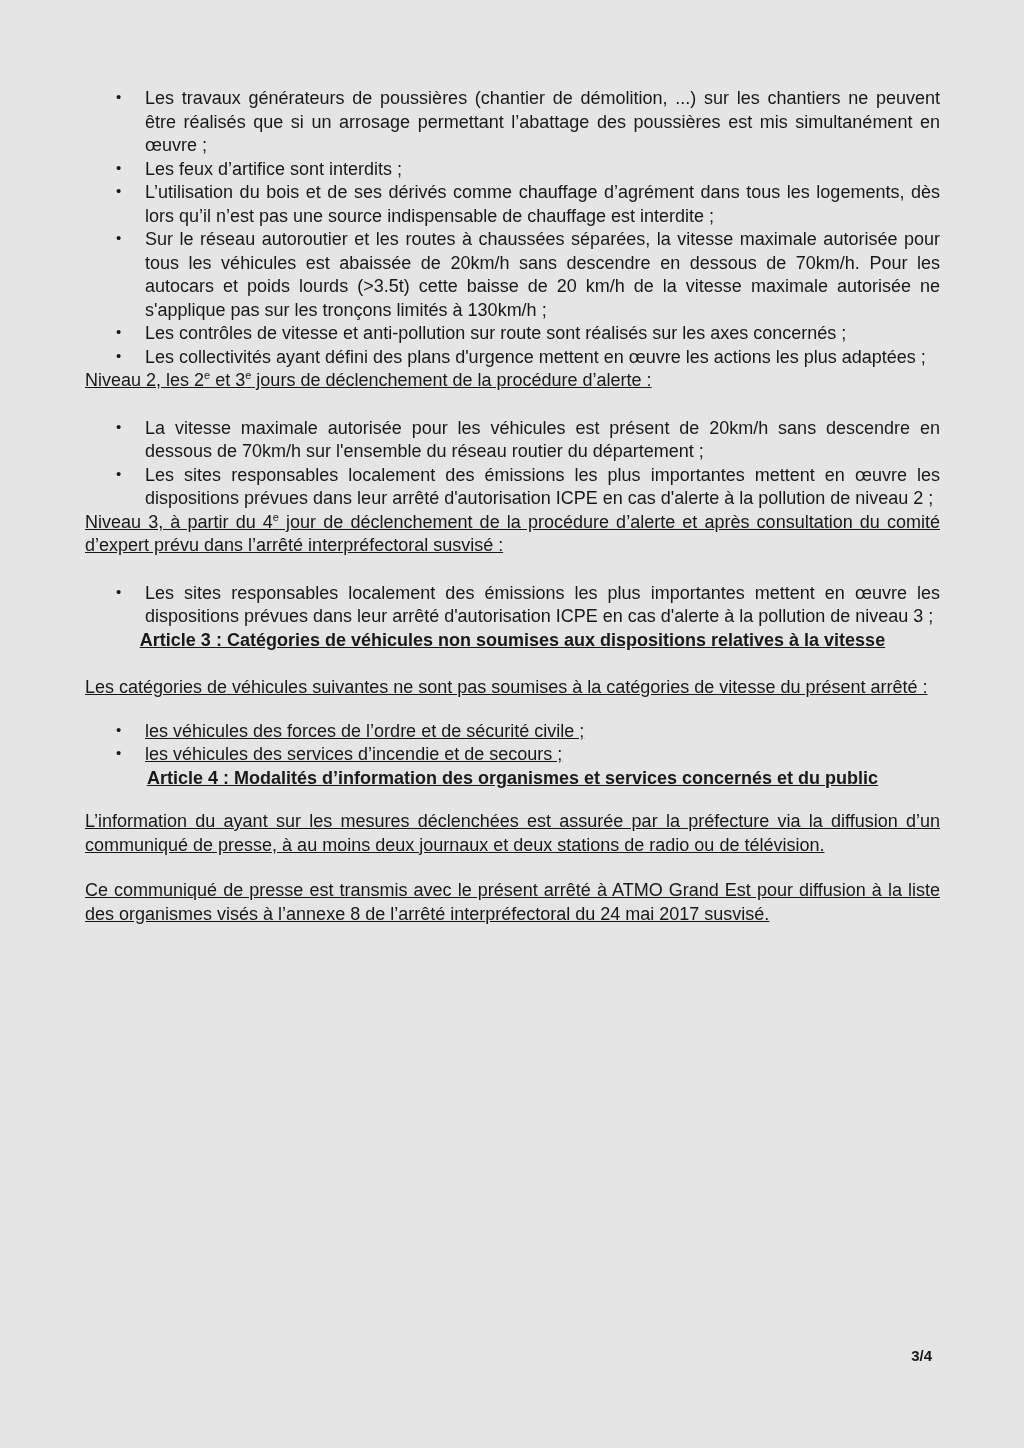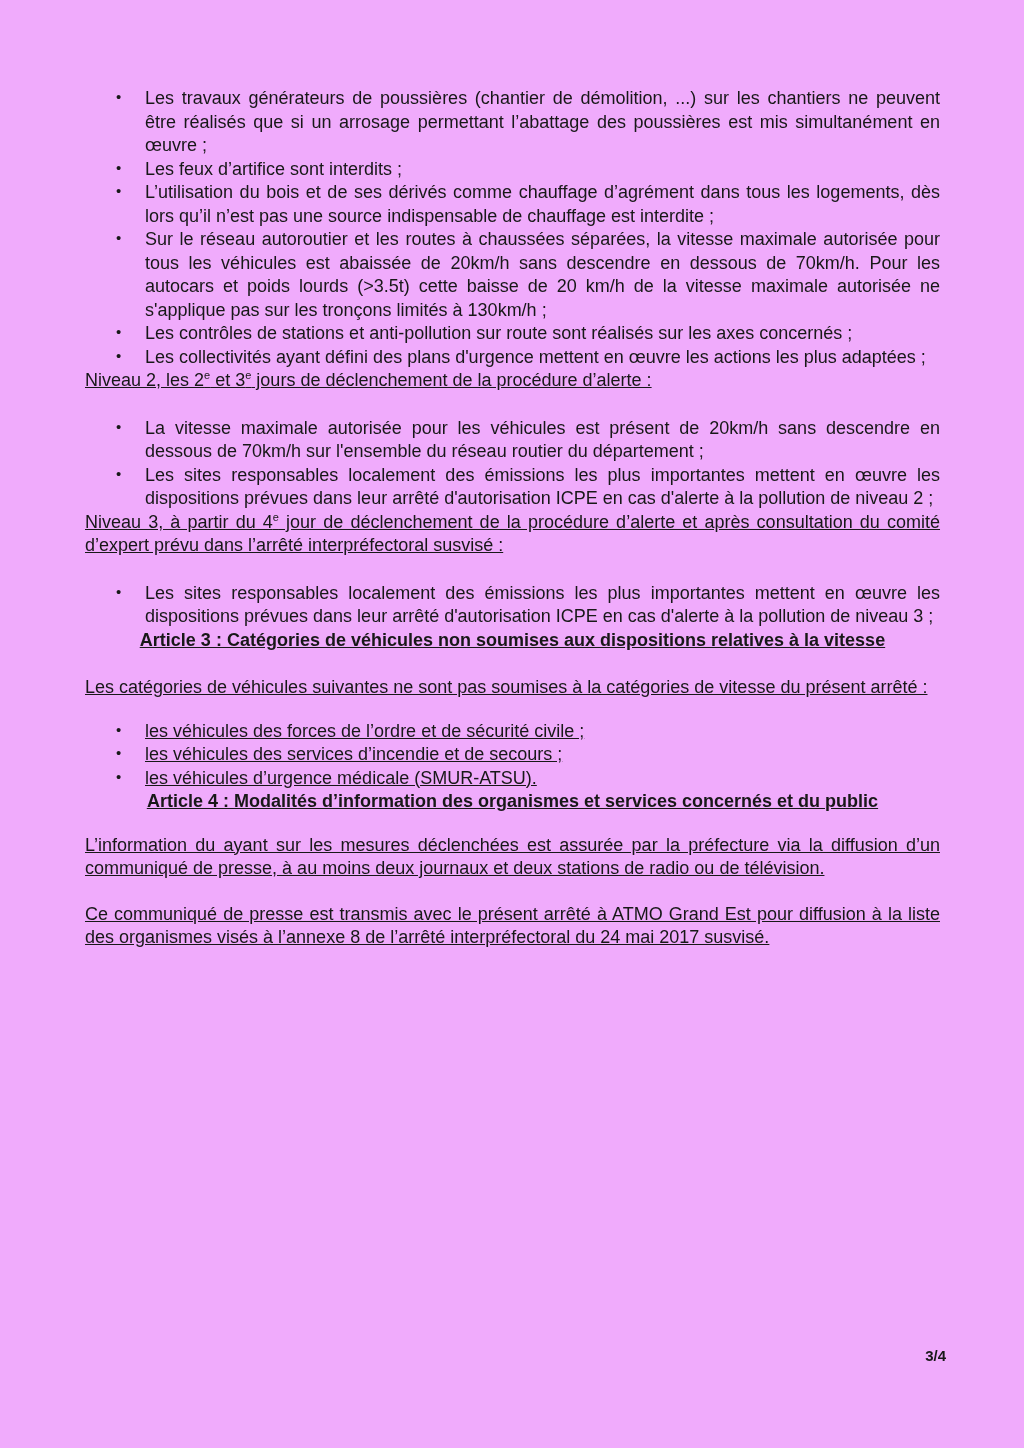--- a/index.html
+++ b/index.html
@@ -5,21 +5,21 @@
   html, body {
     margin: 0;
     padding: 0;
     background: #ffffff;
   }
   .page {
     position: relative;
     width: 1024px;
     height: 1448px;
     box-sizing: border-box;
-    background: #f0abfc;
+    background: #e5e5e5;
     padding: 87px 84px 0 85px;
     font-family: "Liberation Sans", sans-serif;
     font-size: 18px;
     line-height: 23.5px;
     color: #181818;
     overflow: hidden;
   }
   p {
     margin: 0;
     text-align: justify;
@@ -56,37 +56,37 @@
   .article-heading {
     font-weight: bold;
     text-align: center;
   }
   .article-label {
     text-decoration: underline;
   }
   .page-number {
     position: absolute;
     top: 1344px;
-    right: 78px;
+    right: 92px;
     font-size: 15px;
     font-weight: bold;
     color: #181818;
   }
 </style>
 </head>
 <body>
 
 <div class="page">
 
   <ul class="bullets mb18">
     <li>Les travaux générateurs de poussières (chantier de démolition, ...) sur les chantiers ne peuvent être réalisés que si un arrosage permettant l’abattage des poussières est mis simultanément en œuvre ;</li>
     <li>Les feux d’artifice sont interdits ;</li>
     <li>L’utilisation du bois et de ses dérivés comme chauffage d’agrément dans tous les logements, dès lors qu’il n’est pas une source indispensable de chauffage est interdite ;</li>
     <li>Sur le réseau autoroutier et les routes à chaussées séparées, la vitesse maximale autorisée pour tous les véhicules est abaissée de 20km/h sans descendre en dessous de 70km/h. Pour les autocars et poids lourds (&gt;3.5t) cette baisse de 20 km/h de la vitesse maximale autorisée ne s'applique pas sur les tronçons limités à 130km/h ;</li>
-    <li>Les contrôles de stations et anti-pollution sur route sont réalisés sur les axes concernés ;</li>
+    <li>Les contrôles de vitesse et anti-pollution sur route sont réalisés sur les axes concernés ;</li>
     <li>Les collectivités ayant défini des plans d'urgence mettent en œuvre les actions les plus adaptées ;</li>
   </ul>
 
   <p class="mb24"><span>Niveau 2, les 2</span><sup class="ord">e</sup><span> et 3</span><sup class="ord">e</sup><span> jours de déclenchement de la procédure d’alerte :</span></p>
 
   <ul class="bullets mb18">
     <li>La vitesse maximale autorisée pour les véhicules est présent de 20km/h sans descendre en dessous de 70km/h sur l'ensemble du réseau routier du département ;</li>
     <li>Les sites responsables localement des émissions les plus importantes mettent en œuvre les dispositions prévues dans leur arrêté d'autorisation ICPE en cas d'alerte à la pollution de niveau 2 ;</li>
   </ul>
 
@@ -96,21 +96,20 @@
     <li>Les sites responsables localement des émissions les plus importantes mettent en œuvre les dispositions prévues dans leur arrêté d'autorisation ICPE en cas d'alerte à la pollution de niveau 3 ;</li>
   </ul>
 
   <p class="article-heading mb24"><span class="article-label">Article 3 :</span><span> Catégories de véhicules non soumises aux dispositions relatives à la vitesse</span></p>
 
   <p class="mb20">Les catégories de véhicules suivantes ne sont pas soumises à la catégories de vitesse du présent arrêté :</p>
 
   <ul class="bullets mb46">
     <li>les véhicules des forces de l’ordre et de sécurité civile ;</li>
     <li>les véhicules des services d’incendie et de secours ;</li>
-    <li>les véhicules d’urgence médicale (SMUR-ATSU).</li>
   </ul>
 
   <p class="article-heading mb20"><span class="article-label">Article 4 :</span><span> Modalités d’information des organismes et services concernés et du public</span></p>
 
   <p class="mb22">L’information du ayant sur les mesures déclenchées est assurée par la préfecture via la diffusion d’un communiqué de presse, à au moins deux journaux et deux stations de radio ou de télévision.</p>
 
 
   <p>Ce communiqué de presse est transmis avec le présent arrêté à ATMO Grand Est pour diffusion à la liste des organismes visés à l’annexe 8 de l’arrêté interpréfectoral du 24 mai 2017 susvisé.</p>
 
   <div class="page-number">3/4</div>

